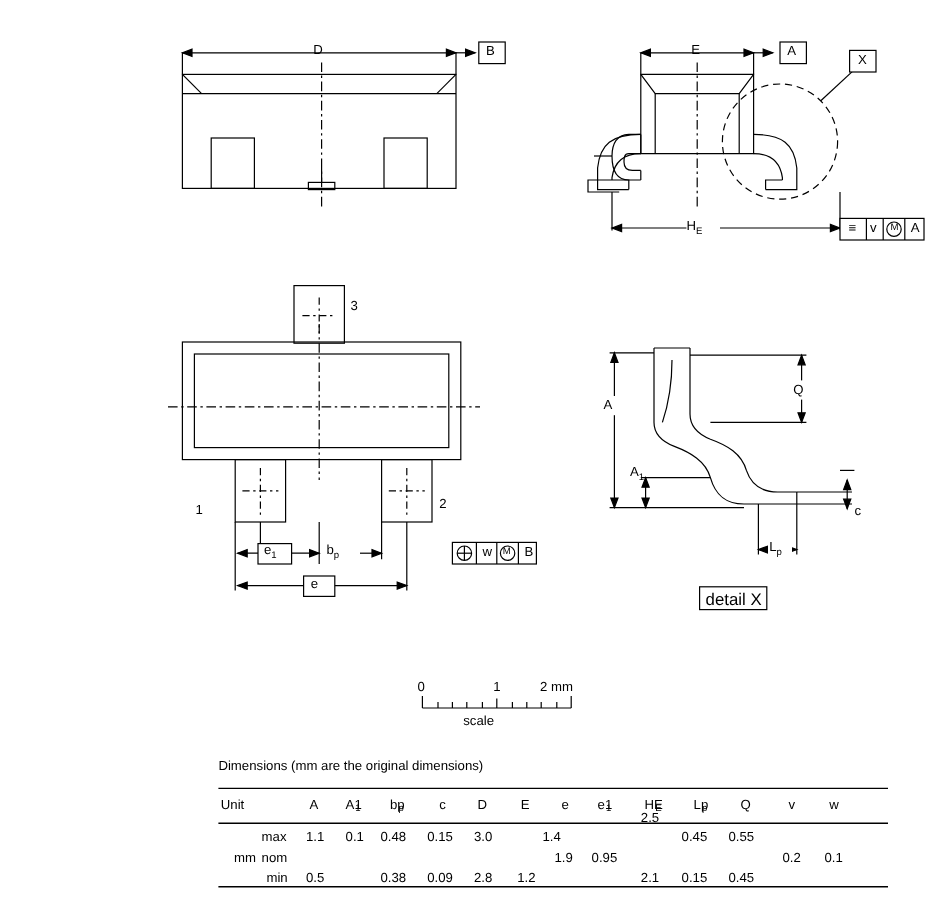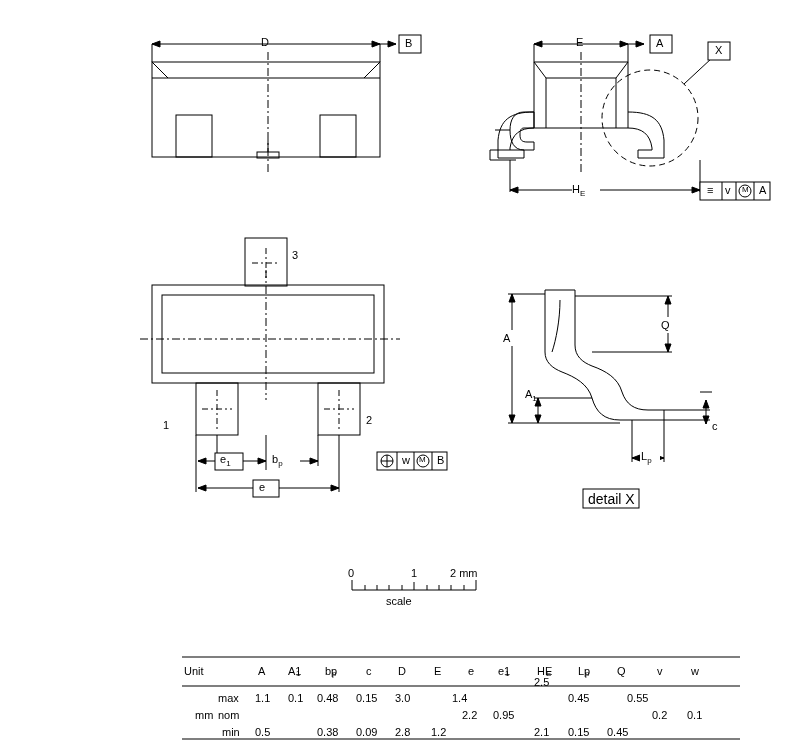--- a/index.html
+++ b/index.html
@@ -263,20 +263,21 @@
   <div style="position:absolute;left:525px;top:388px;font-size:11px;"><span>A</span><sub style="font-size:8px;">1</sub></div>
   <div style="position:absolute;left:712px;top:420px;font-size:11px;">c</div>
   <div style="position:absolute;left:641px;top:450px;font-size:11px;"><span>L</span><sub style="font-size:8px;">p</sub></div>
   <div style="position:absolute;left:588px;top:491px;font-size:14px;">detail X</div>
 
   <div style="position:absolute;left:348px;top:567px;font-size:11px;">0</div>
   <div style="position:absolute;left:411px;top:567px;font-size:11px;">1</div>
   <div style="position:absolute;left:450px;top:567px;font-size:11px;">2 mm</div>
   <div style="position:absolute;left:386px;top:595px;font-size:11px;">scale</div>
 
+  <div style="position:absolute;left:182px;top:633px;font-size:11px;">Dimensions (mm are the original dimensions)</div>
 
   <div style="position:absolute;left:184px;top:665px;font-size:11px;">Unit</div>
   <div style="position:absolute;left:258px;top:665px;font-size:11px;">A</div>
   <div style="position:absolute;left:288px;top:665px;font-size:11px;"><span>A1</span></div>
   <div style="position:absolute;left:325px;top:665px;font-size:11px;"><span>bp</span></div>
   <div style="position:absolute;left:366px;top:665px;font-size:11px;">c</div>
   <div style="position:absolute;left:398px;top:665px;font-size:11px;">D</div>
   <div style="position:absolute;left:434px;top:665px;font-size:11px;">E</div>
   <div style="position:absolute;left:468px;top:665px;font-size:11px;">e</div>
   <div style="position:absolute;left:498px;top:665px;font-size:11px;"><span>e1</span></div>
@@ -288,25 +289,25 @@
 
   <div style="position:absolute;left:218px;top:692px;font-size:11px;">max</div>
   <div style="position:absolute;left:255px;top:692px;font-size:11px;">1.1</div>
   <div style="position:absolute;left:288px;top:692px;font-size:11px;">0.1</div>
   <div style="position:absolute;left:317px;top:692px;font-size:11px;">0.48</div>
   <div style="position:absolute;left:356px;top:692px;font-size:11px;">0.15</div>
   <div style="position:absolute;left:395px;top:692px;font-size:11px;">3.0</div>
   <div style="position:absolute;left:431px;top:692px;font-size:11px;margin-left:21px;">1.4</div>
   <div style="position:absolute;left:534px;top:676px;font-size:11px;">2.5</div>
   <div style="position:absolute;left:568px;top:692px;font-size:11px;">0.45</div>
-  <div style="position:absolute;left:607px;top:692px;font-size:11px;margin-left:20px;">0.55</div>
+  <div style="position:absolute;left:607px;top:692px;font-size:11px;">0.55</div>
 
   <div style="position:absolute;left:195px;top:709px;font-size:11px;">mm</div>
   <div style="position:absolute;left:218px;top:709px;font-size:11px;">nom</div>
-  <div style="position:absolute;left:462px;top:709px;font-size:11px;">2.2</div>
+  <div style="position:absolute;left:462px;top:709px;font-size:11px;">1.9</div>
   <div style="position:absolute;left:493px;top:709px;font-size:11px;">0.95</div>
   <div style="position:absolute;left:652px;top:709px;font-size:11px;">0.2</div>
   <div style="position:absolute;left:687px;top:709px;font-size:11px;">0.1</div>
 
   <div style="position:absolute;left:222px;top:726px;font-size:11px;">min</div>
   <div style="position:absolute;left:255px;top:726px;font-size:11px;">0.5</div>
   <div style="position:absolute;left:317px;top:726px;font-size:11px;">0.38</div>
   <div style="position:absolute;left:356px;top:726px;font-size:11px;">0.09</div>
   <div style="position:absolute;left:395px;top:726px;font-size:11px;">2.8</div>
   <div style="position:absolute;left:431px;top:726px;font-size:11px;text-align:center;">1.2</div>

